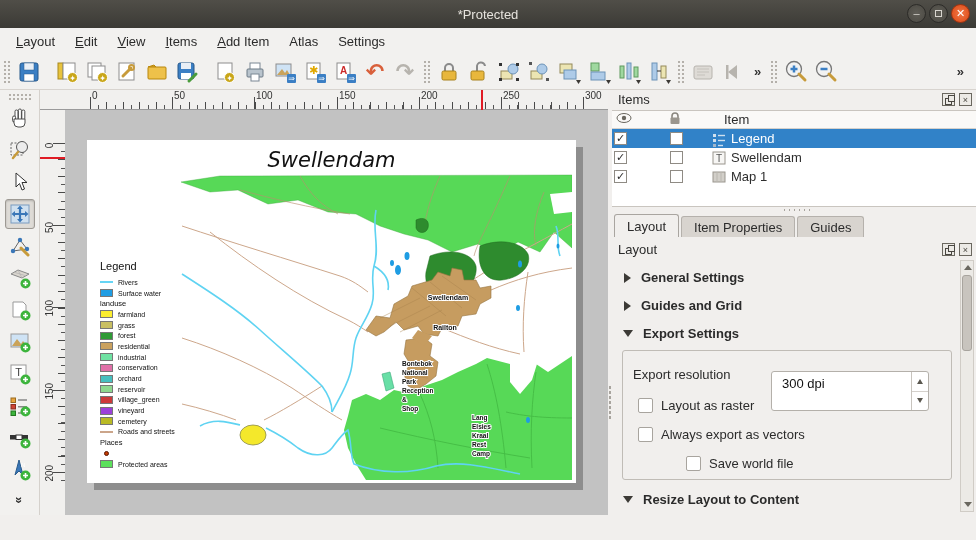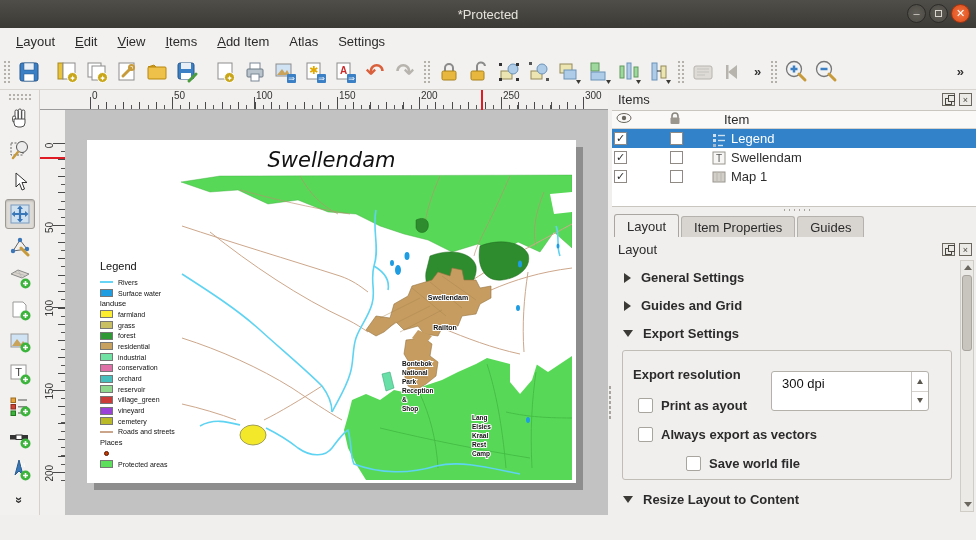--- a/index.html
+++ b/index.html
@@ -124,21 +124,21 @@
   .lp-scroll .arr { position:absolute; left:3px; width:0; height:0; border-left:4px solid transparent; border-right:4px solid transparent; }
   .lp-scroll .up { top:4px; border-bottom:5px solid #6a675f; }
   .lp-scroll .down { bottom:4px; border-top:5px solid #6a675f; }
   .lp-scroll .thumb { position:absolute; left:1px; top:14px; width:10px; height:76px; background:#c8c4be; border:1px solid #a8a49e; border-radius:3px; }
 
   .section { position:absolute; left:8px; display:flex; align-items:center; gap:10px; font-weight:bold; color:#2b2b2b; }
   .tri-r { width:0; height:0; border-top:5px solid transparent; border-bottom:5px solid transparent; border-left:7px solid #3c3a36; margin-left:4px; }
   .tri-d { width:0; height:0; border-left:5px solid transparent; border-right:5px solid transparent; border-top:7px solid #3c3a36; margin-left:3px; }
 
   .groupbox { position:absolute; left:10px; top:90px; width:330px; height:130px; border:1px solid #c0bcb6; border-radius:3px; }
-  .gb-row { position:absolute; left:10px; display:flex; align-items:flex-end;font-weight:bold; }
+  .gb-row { position:absolute; left:10px; display:flex; align-items:flex-end; }
   .spinbox { position:absolute; left:148px; top:20px; width:158px; height:40px; background:#fff; border:1px solid #b4b0aa; border-radius:3px; }
   .spinbox .val { position:absolute; left:10px; top:4px; font-size:13px; color:#111; }
   .spinbox .spin { position:absolute; right:0; top:0; width:17px; height:100%; border-left:1px solid #c8c4be; display:flex; flex-direction:column; }
   .spinbox .spin div { flex:1; display:flex; align-items:center; justify-content:center; }
   .spin .u { border-bottom:1px solid #d5d1cc; }
   .tri-up { width:0; height:0; border-left:3.5px solid transparent; border-right:3.5px solid transparent; border-bottom:5px solid #5a574f; }
   .tri-dn { width:0; height:0; border-left:3.5px solid transparent; border-right:3.5px solid transparent; border-top:5px solid #5a574f; }
   .cbx { width:15px; height:15px; background:#fff; border:1px solid #a8a49e; border-radius:2px; margin-right:8px; flex:none; }
   .cb-label { font-size:13px; color:#2b2b2b; }
 
@@ -791,21 +791,21 @@
             <div class="u">
                 <span class="tri-up"></span>
               </div>
             <div>
                 <span class="tri-dn"></span>
               </div>
           </span>
         </div>
         <div class="gb-row" style="top:47px; left:15px;">
           <span class="cbx"></span>
-          <span class="cb-label">Print as ayout</span>
+          <span class="cb-label">Layout as raster</span>
         </div>
         <div class="gb-row" style="top:76px; left:15px;">
           <span class="cbx"></span>
           <span class="cb-label">Always export as vectors</span>
         </div>
         <div class="gb-row" style="top:105px; left:15px;padding-left:48px;">
           <span class="cbx"></span>
           <span class="cb-label">Save world file</span>
         </div>
       </div>

